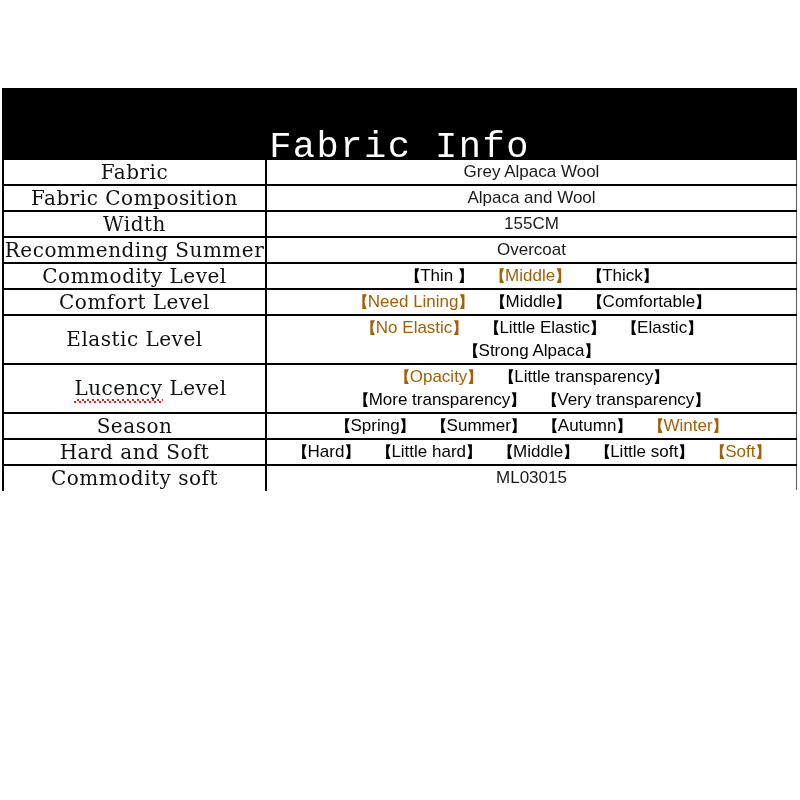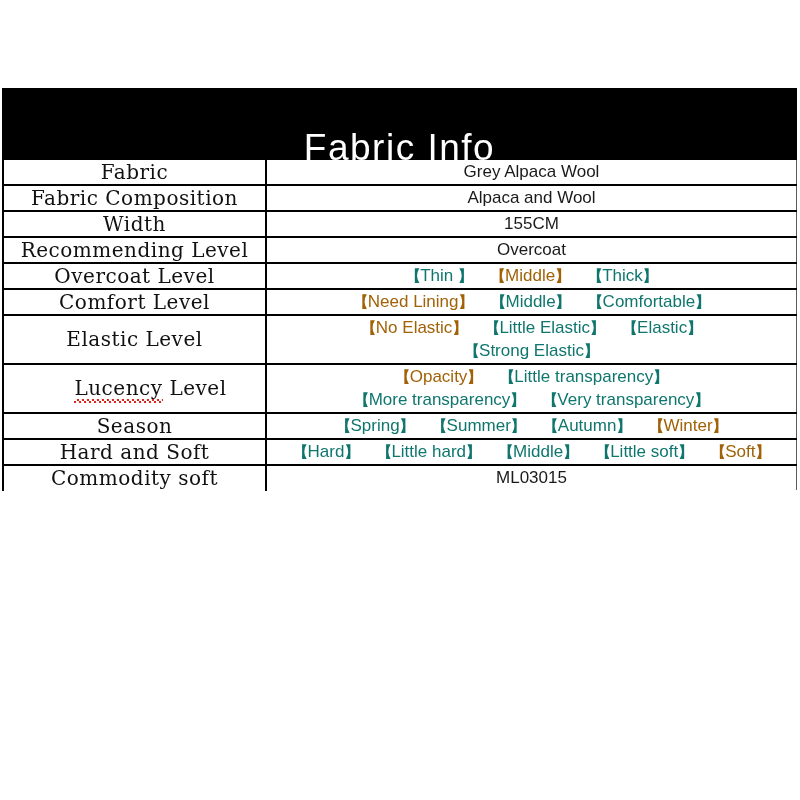--- a/index.html
+++ b/index.html
@@ -35,21 +35,21 @@
   .title-bar {
     background: #000000;
     height: 66px;
     border-top: 4px solid #000000;
     display: flex;
     align-items: center;
     justify-content: center;
   }
   .title-text {
     color: #ffffff;
-    font-family: Liberation Sans, sans-serif;
+    font-family: Liberation Mono, monospace;
     font-size: 37px;
     line-height: 1;
     letter-spacing: 1.5px;
     white-space: nowrap;
     margin-top: 44px;
   }
 
   
   table.fabric-table {
     width: 795px;
@@ -113,21 +113,21 @@
   
   .opt-line {
     display: block;
     white-space: nowrap;
     line-height: 1.38;
   }
   .opt {
     display: inline-block;
     font-family: "Liberation Sans", sans-serif;
     font-size: 17px;
-    color: #0f766e;
+    color: #000000;
     margin: 0 9px;
     white-space: nowrap;
   }
   .opt.selected { color: #a16207; }
   .brk {
     font-family: "DejaVu Sans", sans-serif;
     font-size: 15px;
     font-weight: bold;
     letter-spacing: -0.5px;
   }
@@ -151,40 +151,40 @@
           </tr>
           <tr>
             <td class="label-cell"><span>Fabric Composition</span></td>
             <td class="value-cell"><span>Alpaca and Wool</span></td>
           </tr>
           <tr>
             <td class="label-cell"><span>Width</span></td>
             <td class="value-cell"><span>155CM</span></td>
           </tr>
           <tr>
-            <td class="label-cell"><span>Recommending Level</span></td>
+            <td class="label-cell"><span>Recommending Summer</span></td>
             <td class="value-cell"><span>Overcoat</span></td>
           </tr>
           <tr>
-            <td class="label-cell"><span>Overcoat Level</span></td>
+            <td class="label-cell"><span>Commodity Level</span></td>
             <td class="value-cell">
               <span class="opt-line"><span class="opt"><span class="brk">【</span><span>Thin </span><span class="brk">】</span></span><span class="opt selected"><span class="brk">【</span><span>Middle</span><span class="brk">】</span></span><span class="opt"><span class="brk">【</span><span>Thick</span><span class="brk">】</span></span></span>
             </td>
           </tr>
           <tr>
             <td class="label-cell"><span>Comfort Level</span></td>
             <td class="value-cell">
               <span class="opt-line"><span class="opt selected"><span class="brk">【</span><span>Need Lining</span><span class="brk">】</span></span><span class="opt"><span class="brk">【</span><span>Middle</span><span class="brk">】</span></span><span class="opt"><span class="brk">【</span><span>Comfortable</span><span class="brk">】</span></span></span>
             </td>
           </tr>
           <tr>
             <td class="label-cell"><span>Elastic Level</span></td>
             <td class="value-cell">
               <span class="opt-line"><span class="opt selected"><span class="brk">【</span><span>No Elastic</span><span class="brk">】</span></span><span class="opt"><span class="brk">【</span><span>Little Elastic</span><span class="brk">】</span></span><span class="opt"><span class="brk">【</span><span>Elastic</span><span class="brk">】</span></span></span>
-              <span class="opt-line"><span class="opt"><span class="brk">【</span><span>Strong Elastic</span><span class="brk">】</span></span></span>
+              <span class="opt-line"><span class="opt"><span class="brk">【</span><span>Strong Alpaca</span><span class="brk">】</span></span></span>
             </td>
           </tr>
           <tr>
             <td class="label-cell"><span class="spell-wrap"><span class="spell-word">Lucency</span><span> Level</span></span></td>
             <td class="value-cell">
               <span class="opt-line"><span class="opt selected"><span class="brk">【</span><span>Opacity</span><span class="brk">】</span></span><span class="opt"><span class="brk">【</span><span>Little transparency</span><span class="brk">】</span></span></span>
               <span class="opt-line"><span class="opt"><span class="brk">【</span><span>More transparency</span><span class="brk">】</span></span><span class="opt"><span class="brk">【</span><span>Very transparency</span><span class="brk">】</span></span></span>
             </td>
           </tr>
           <tr>

